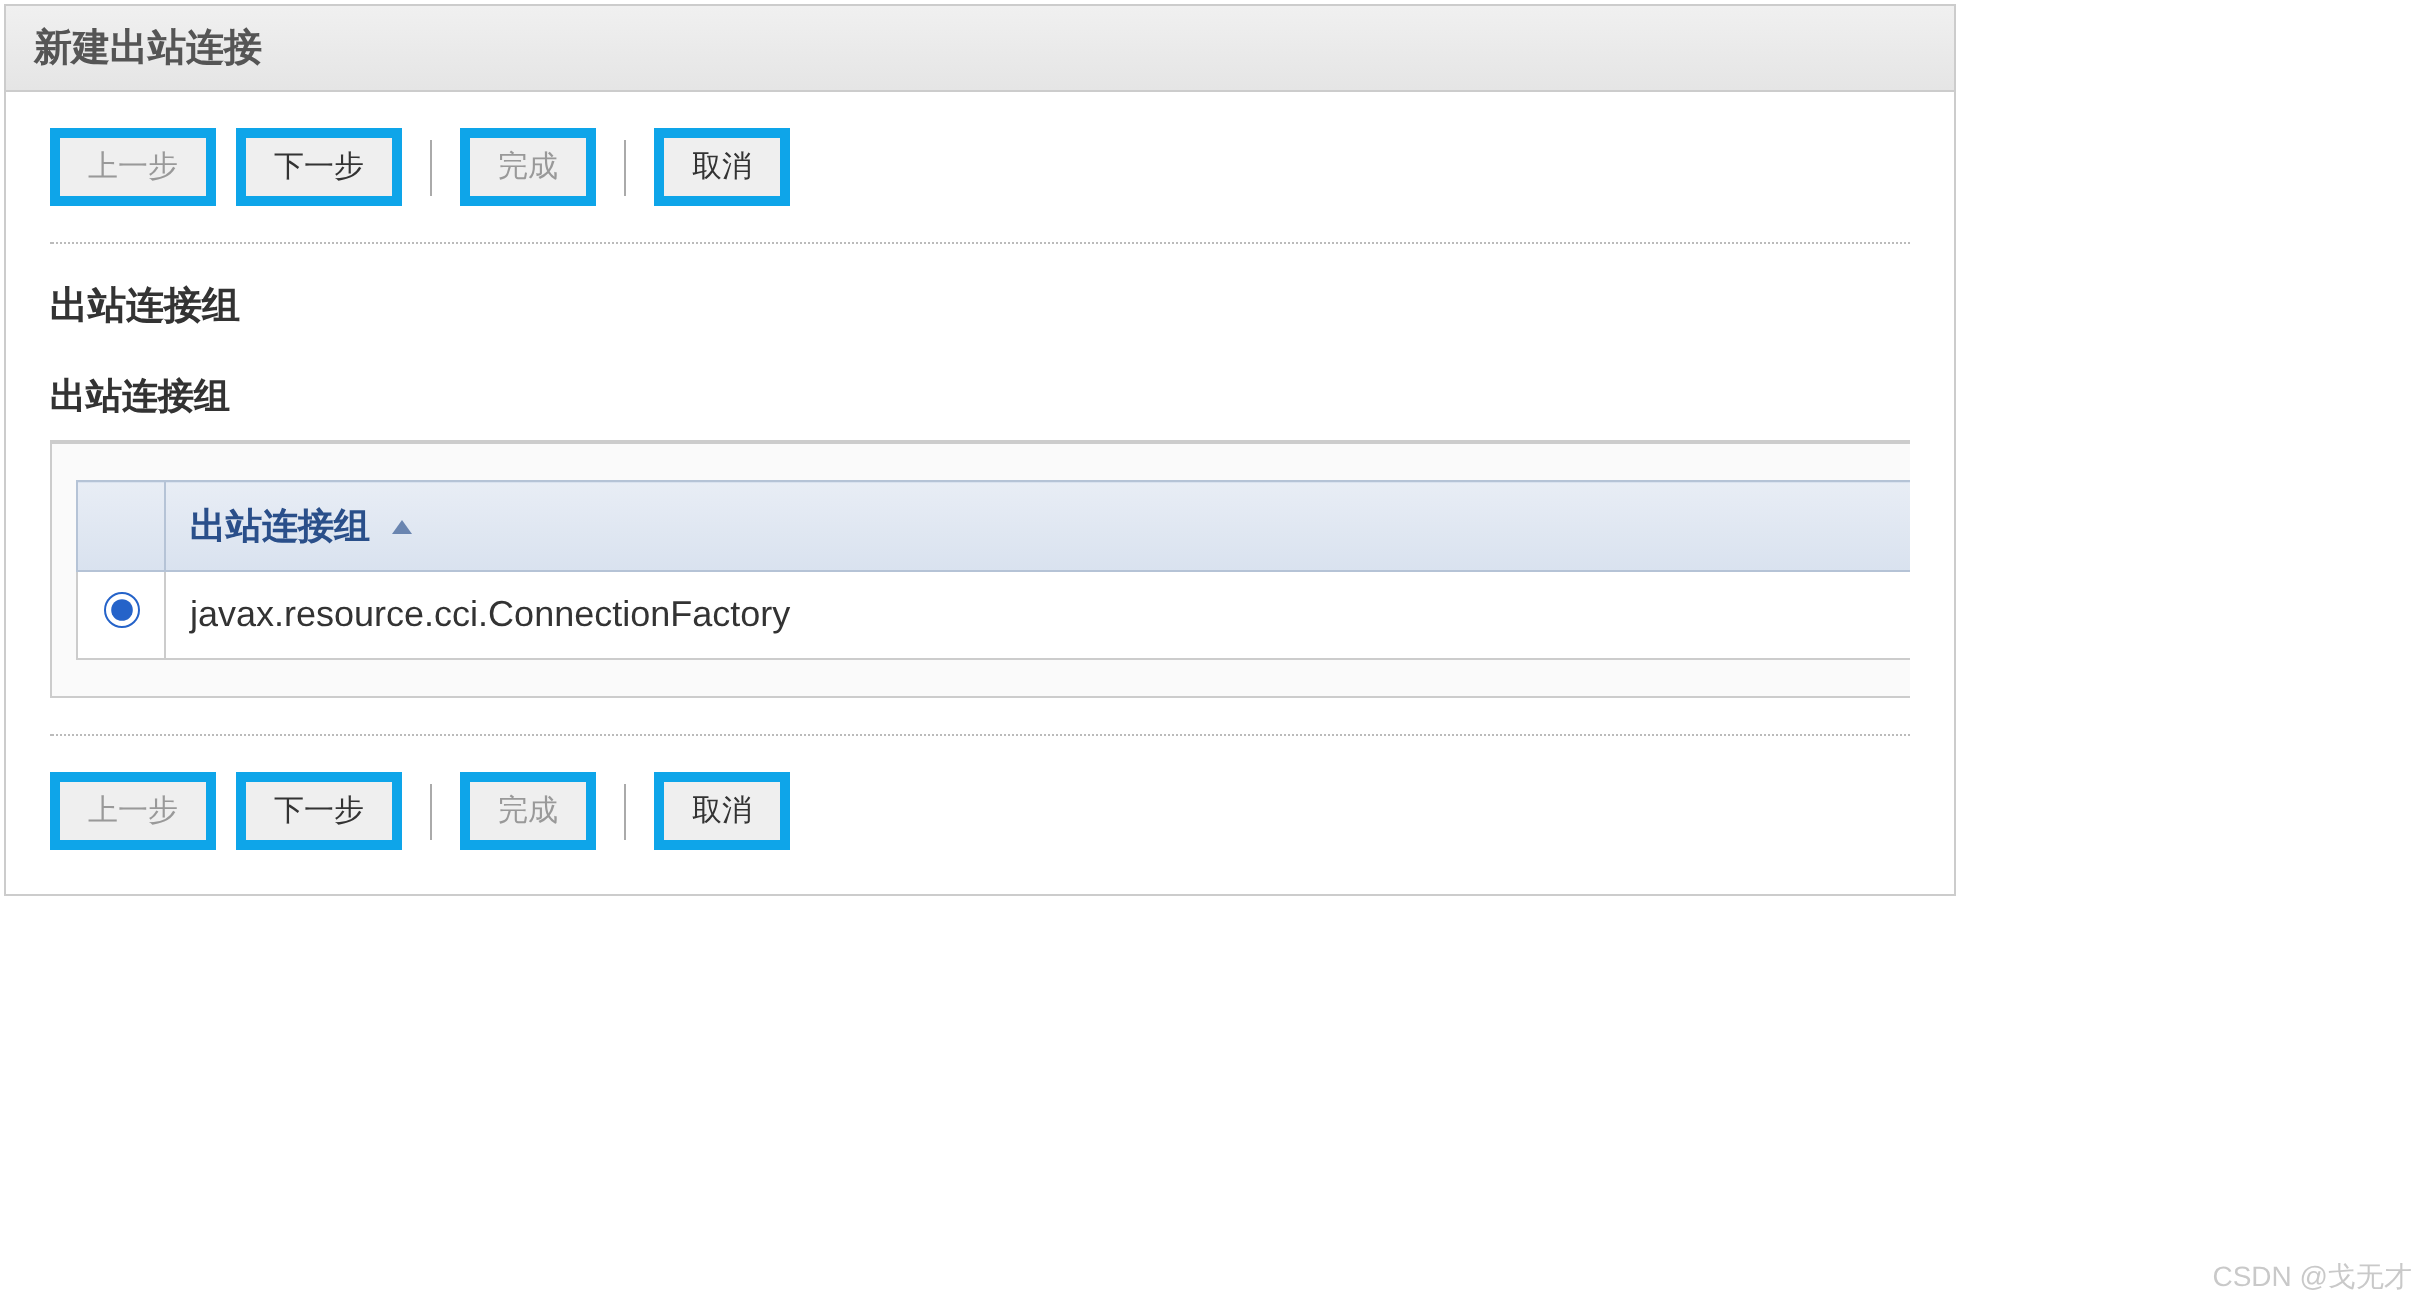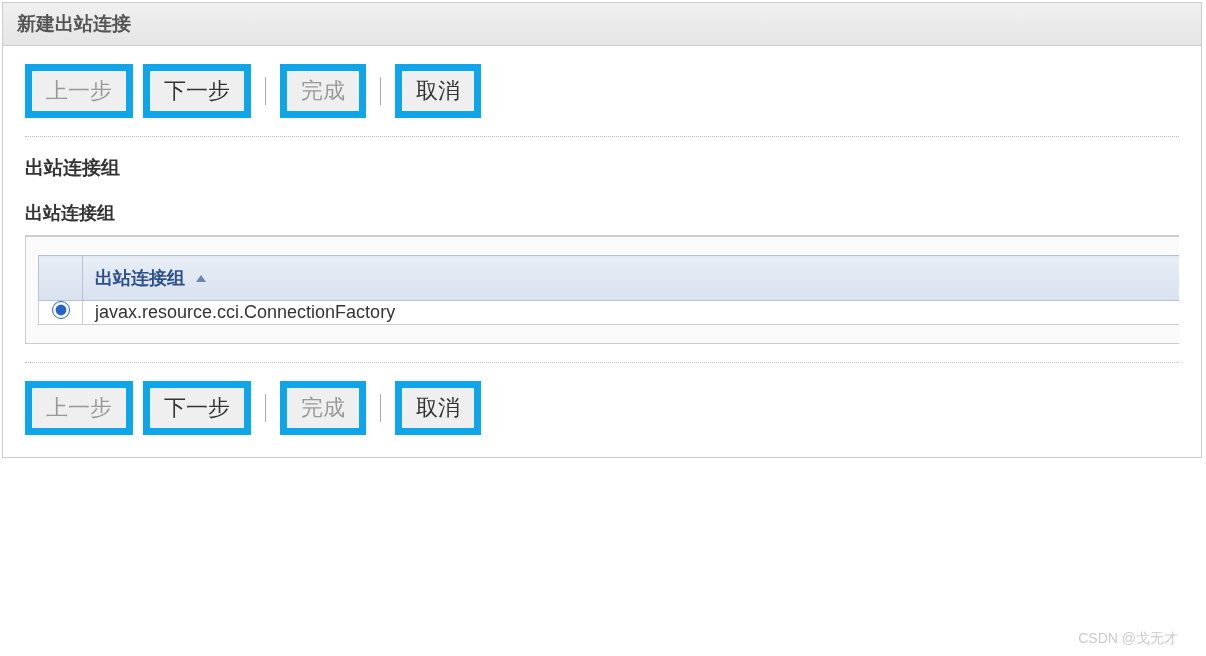--- a/index.html
+++ b/index.html
@@ -9,21 +9,21 @@
     }
     body {
       font-family: Arial, "Microsoft YaHei", sans-serif;
       background: #ffffff;
       font-size: 16px;
       color: #333;
     }
     .panel {
       border: 1px solid #ccc;
       margin: 2px;
-      width: 1200px;
+      width: 976px;
     }
     .panel-header {
       background: linear-gradient(to bottom, #f0f0f0, #e5e5e5);
       padding: 8px 14px;
       font-size: 19px;
       font-weight: bold;
       color: #555;
       border-bottom: 1px solid #ccc;
     }
     .panel-body {
@@ -40,23 +40,23 @@
     .button-row.bottom {
       border-bottom: none;
       border-top: 1px dotted #bbb;
       padding-top: 18px;
       padding-bottom: 0;
       margin-bottom: 0;
       margin-top: 18px;
     }
     .btn {
       background: #efefef;
-      border: 7px solid #0ea5e9;
+      border: 5px solid #0ea5e9;
       padding: 5px 14px;
-      font-size: 22px;
+      font-size: 15px;
       color: #333;
       cursor: pointer;
       font-family: inherit;
     }
     .btn:disabled {
       color: #999;
       cursor: default;
     }
     .separator {
       width: 1px;
@@ -103,21 +103,21 @@
       font-weight: bold;
       color: #2a4f8a;
     }
     .data-table th.radio-col {
       width: 44px;
       background: linear-gradient(to bottom, #e8edf5, #d9e2ef);
     }
     .data-table td {
       border: 1px solid #ccc;
       border-right: none;
-      padding: 0 12px;
+      padding: 10px 12px;
       font-size: 18px;
       color: #333;
       background: #fff;
       margin-top: 44px;
     }
     .data-table td.radio-cell {
       width: 44px;
       text-align: center;
       vertical-align: middle;
     }
@@ -128,21 +128,21 @@
     }
     input[type="radio"] {
       width: 18px;
       height: 18px;
       accent-color: #2563c9;
       cursor: pointer;
     }
     .watermark {
       position: fixed;
       bottom: 8px;
-      right: 28px;
+      right: 0;
       font-size: 14px;
       color: rgba(120,120,120,0.4);
       font-family: Arial, sans-serif;
     }
   </style>
 </head>
 <body>
 
 <div class="panel">
   <div class="panel-header">新建出站连接</div>

